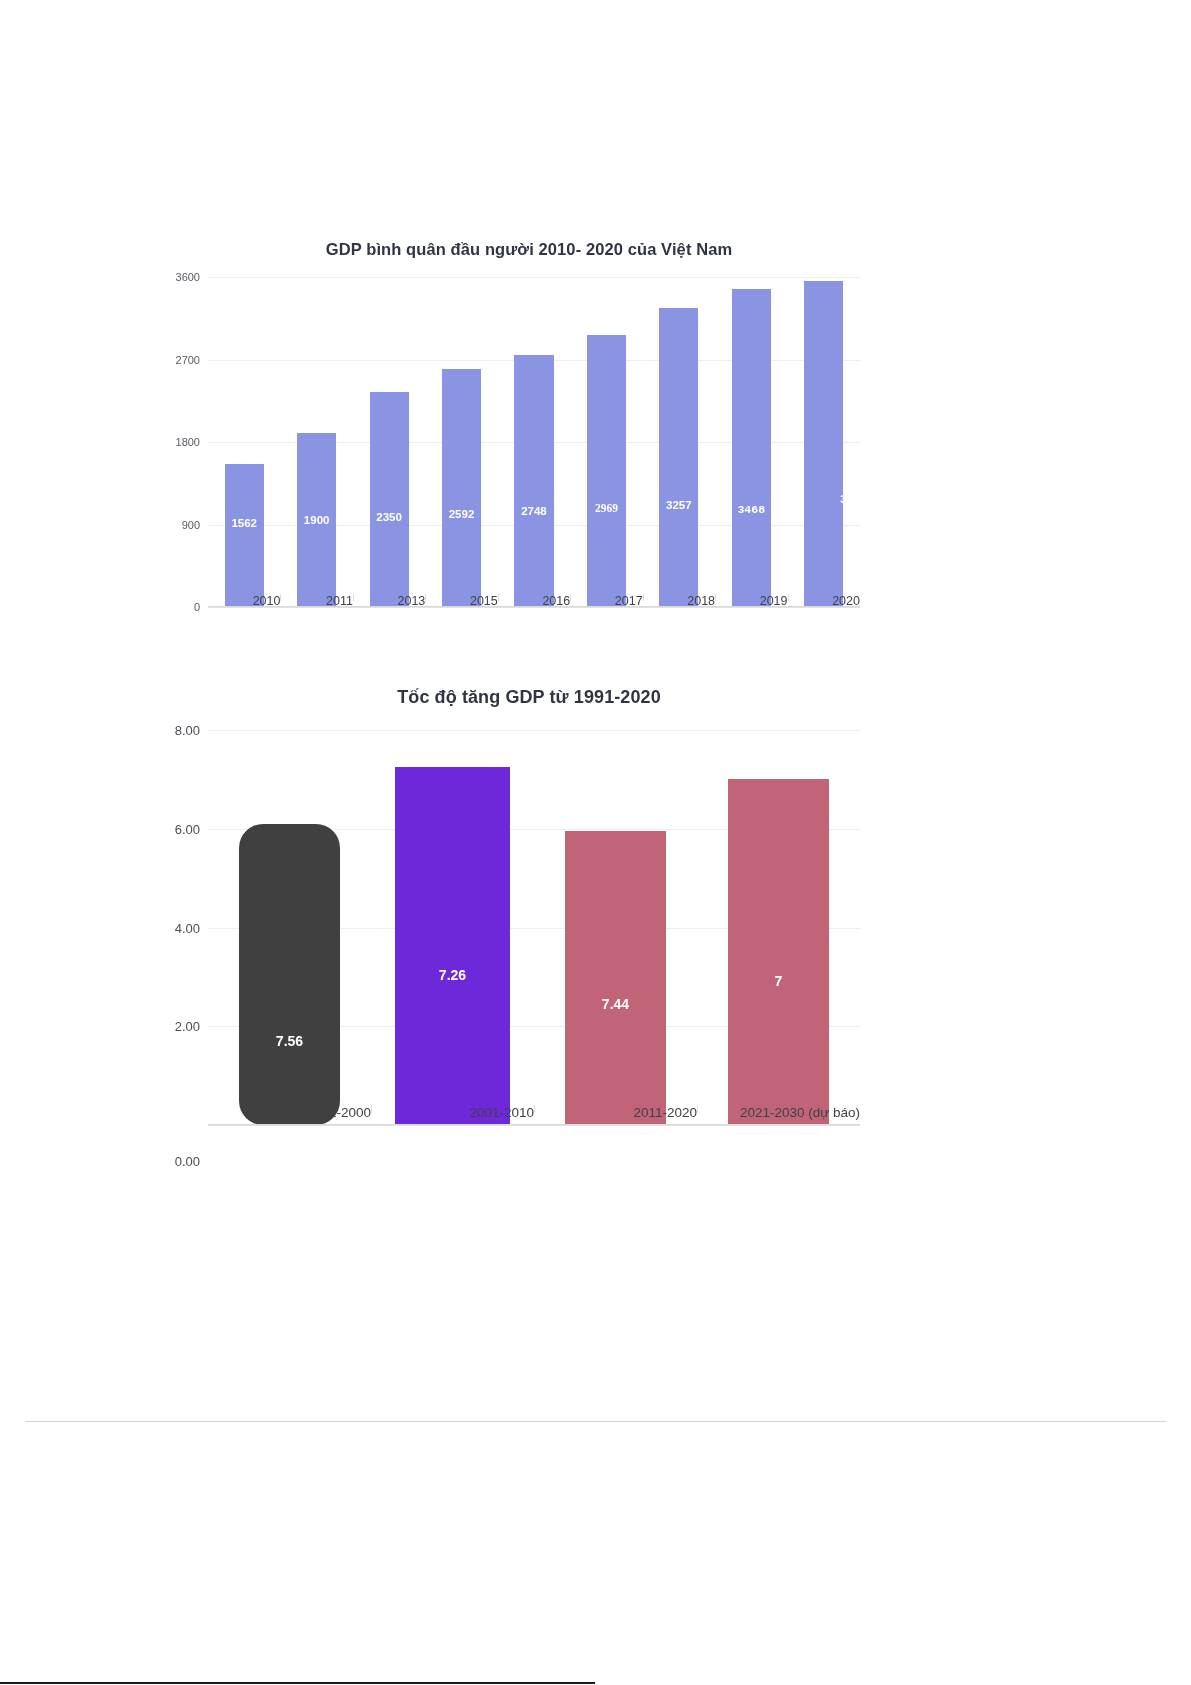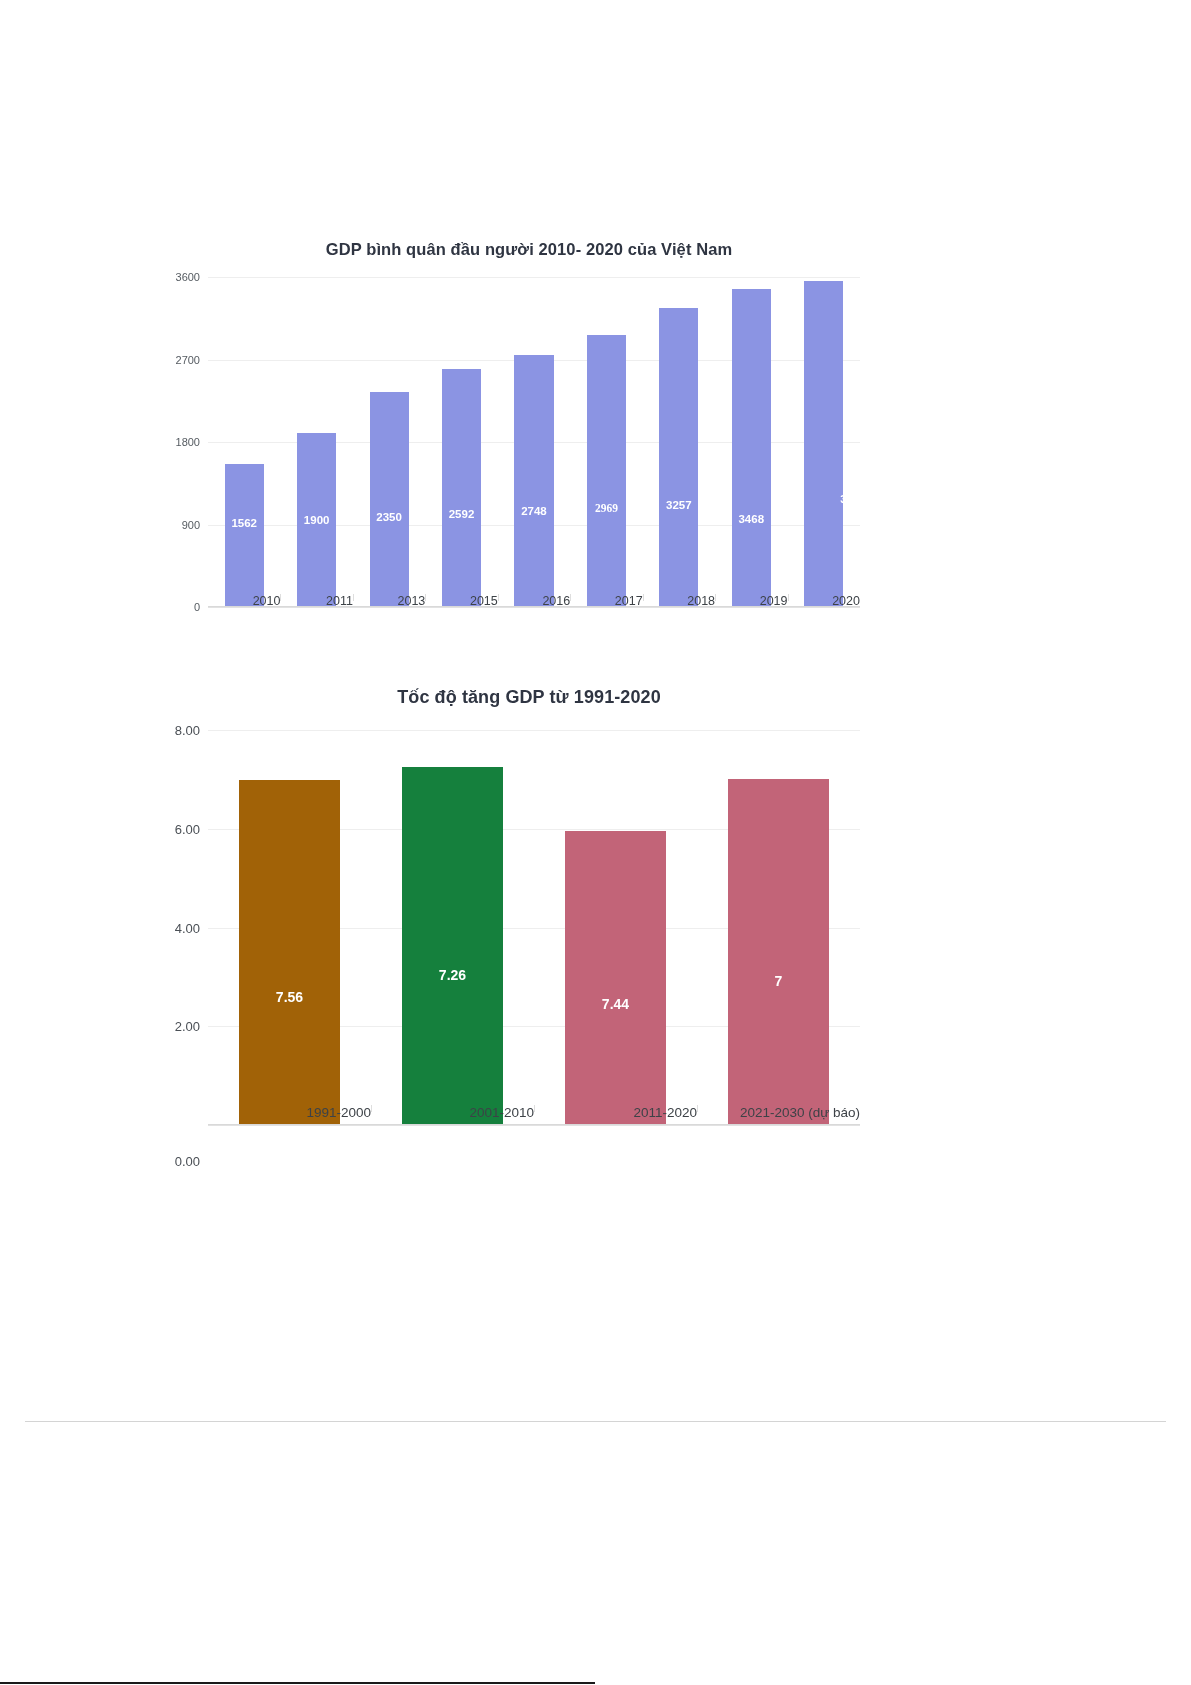--- a/index.html
+++ b/index.html
@@ -231,21 +231,21 @@
               <span class="bar-value" style="color: rgb(255, 255, 255); top: 167.158px; font-family: Liberation Serif, serif;">2969</span>
             </div>
           </div>
           <div class="bar-slot">
             <div class="bar" style="height: 298.558px; background: rgb(139, 148, 227);">
               <span class="bar-value" style="color: rgb(255, 255, 255); top: 190.558px;">3257</span>
             </div>
           </div>
           <div class="bar-slot">
             <div class="bar" style="height: 317.9px; background: rgb(139, 148, 227);">
-              <span class="bar-value" style="color: rgb(255, 255, 255); top: 224px;">3468</span>
+              <span class="bar-value" style="color: rgb(255, 255, 255); top: 214px; font-family: Liberation Mono, monospace;">3468</span>
             </div>
           </div>
           <div class="bar-slot">
             <div class="bar" style="height: 326.425px; background: rgb(139, 148, 227);">
               <span class="bar-value" style="color: rgb(255, 255, 255); top: 212.425px; padding-left: 36px;">3561</span>
             </div>
           </div>
         </div>
       <div class="x-axis-line" style="bottom:0;"></div>
     </div>
@@ -283,26 +283,26 @@
         </div>
       <div class="gridlines" id="grid2">
           <div class="gridline" style="top: 0px;"></div>
           <div class="gridline" style="top: 98.75px;"></div>
           <div class="gridline" style="top: 197.5px;"></div>
           <div class="gridline" style="top: 296.25px;"></div>
           <div class="gridline baseline" style="top: 395px;"></div>
         </div>
       <div class="bars" id="bars2">
           <div class="bar-slot">
-            <div class="bar" style="height: 345px; background: #a16207;">
+            <div class="bar" style="height: 301px; background: #404040; border-radius: 24px;">
               <span class="bar-value" style="color: rgb(255, 255, 255); top: 209.034px;">7.56</span>
             </div>
           </div>
           <div class="bar-slot">
-            <div class="bar" style="height: 358.462px; background: #15803d;">
+            <div class="bar" style="height: 358.462px; background: #6d28d9; padding-left: 13px;">
               <span class="bar-value" style="color: rgb(255, 255, 255); top: 200.739px;">7.26</span>
             </div>
           </div>
           <div class="bar-slot">
             <div class="bar" style="height: 293.781px; background: rgb(194, 100, 120);">
               <span class="bar-value" style="color: rgb(255, 255, 255); top: 164.518px;">7.44</span>
             </div>
           </div>
           <div class="bar-slot">
             <div class="bar" style="height: 345.625px; background: rgb(194, 100, 120);">

